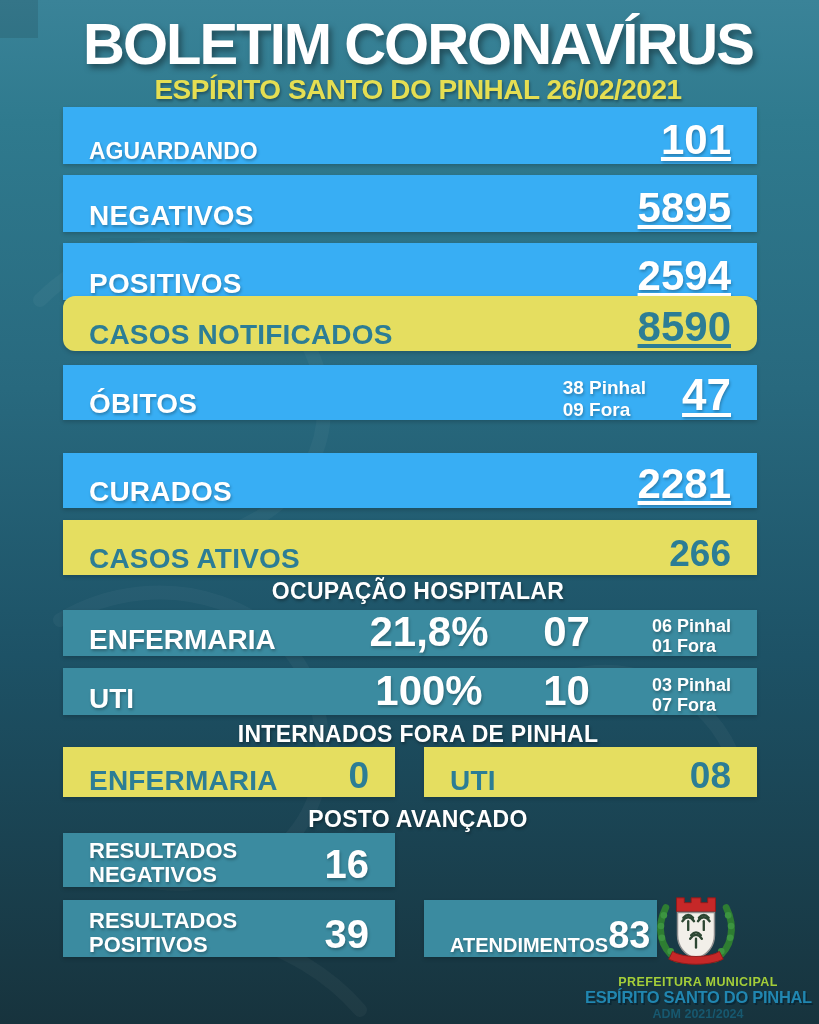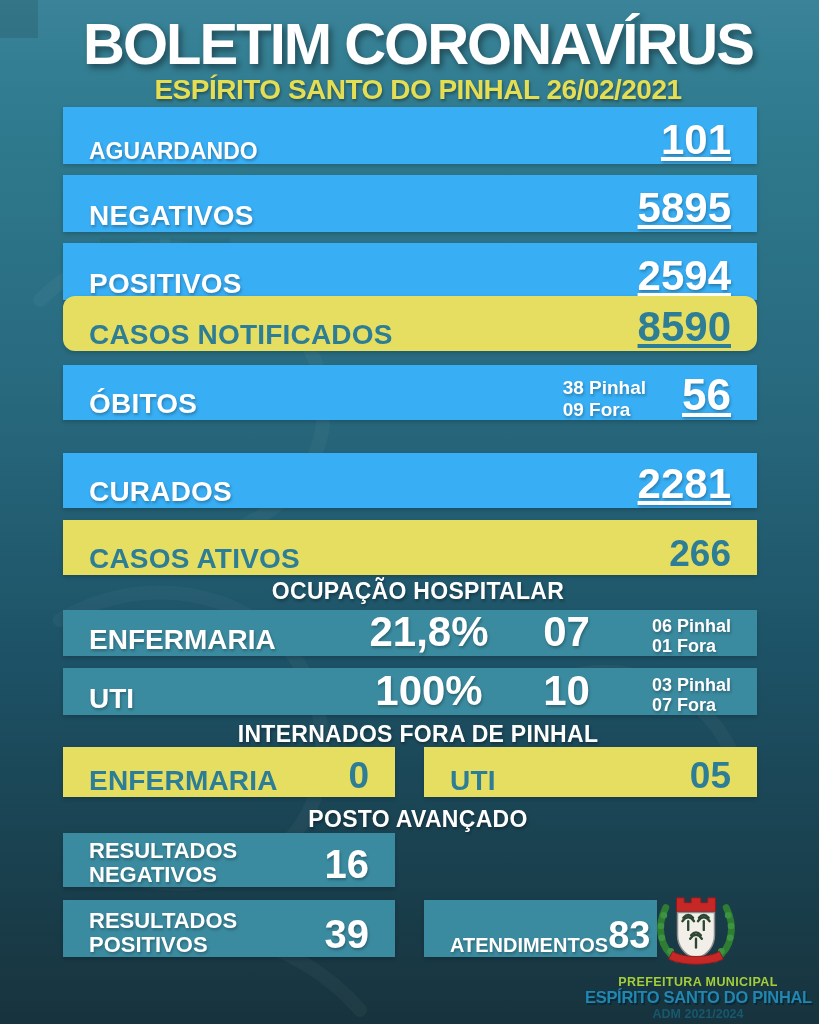--- a/index.html
+++ b/index.html
@@ -103,21 +103,21 @@
     <div class="lbl">CASOS NOTIFICADOS</div>
     <div class="val">8590</div>
   </div>
 
   <div class="bar full blue ws" style="top:365px;height:55px;">
     <div class="lbl">ÓBITOS</div>
     <div class="note">
       <span>38 Pinhal</span>
       <span>09 Fora</span>
     </div>
-    <div class="val gap36" style="margin-left:36px;font-size:44px;">56</div>
+    <div class="val gap36" style="margin-left:36px;font-size:44px;">47</div>
   </div>
 
   <div class="bar full blue ws" style="top:453px;height:55px;gap:24px;">
     <div class="lbl">CURADOS</div>
     <div class="val">2281</div>
   </div>
 
   <div class="bar full yellow" style="top:520px;height:55px;">
     <div class="lbl">CASOS ATIVOS</div>
     <div class="val-sm">266</div>
@@ -146,21 +146,21 @@
   </div>
 
   <div class="sechdr" style="top:721px;">INTERNADOS FORA DE PINHAL</div>
 
   <div class="bar yellow" style="top:747px;height:50px;left:63px;width:332px;">
     <div class="lbl">ENFERMARIA</div>
     <div class="val-sm">0</div>
   </div>
   <div class="bar yellow" style="top:747px;height:50px;left:424px;width:333px;">
     <div class="lbl">UTI</div>
-    <div class="val-sm">05</div>
+    <div class="val-sm">08</div>
   </div>
 
   <div class="sechdr" style="top:806px;">POSTO AVANÇADO</div>
 
   <div class="bar teal ws" style="top:833px;height:54px;left:63px;width:332px;">
     <div class="plbl">
       <span>RESULTADOS</span>
       <span>NEGATIVOS</span>
     </div>
     <div class="pval">16</div>

